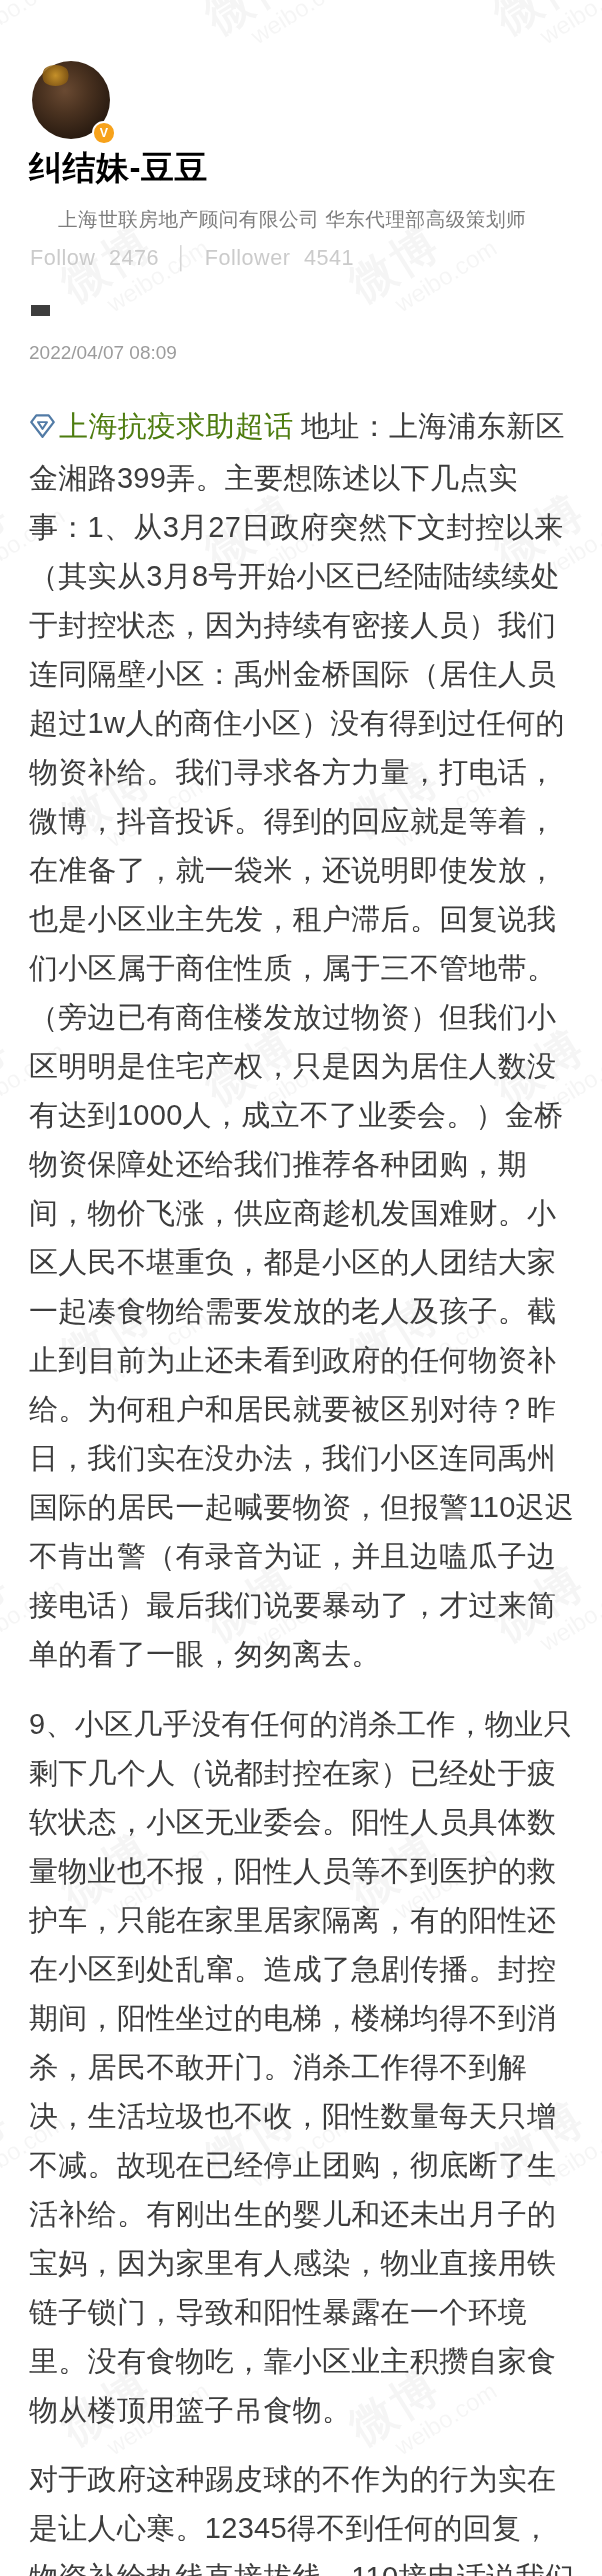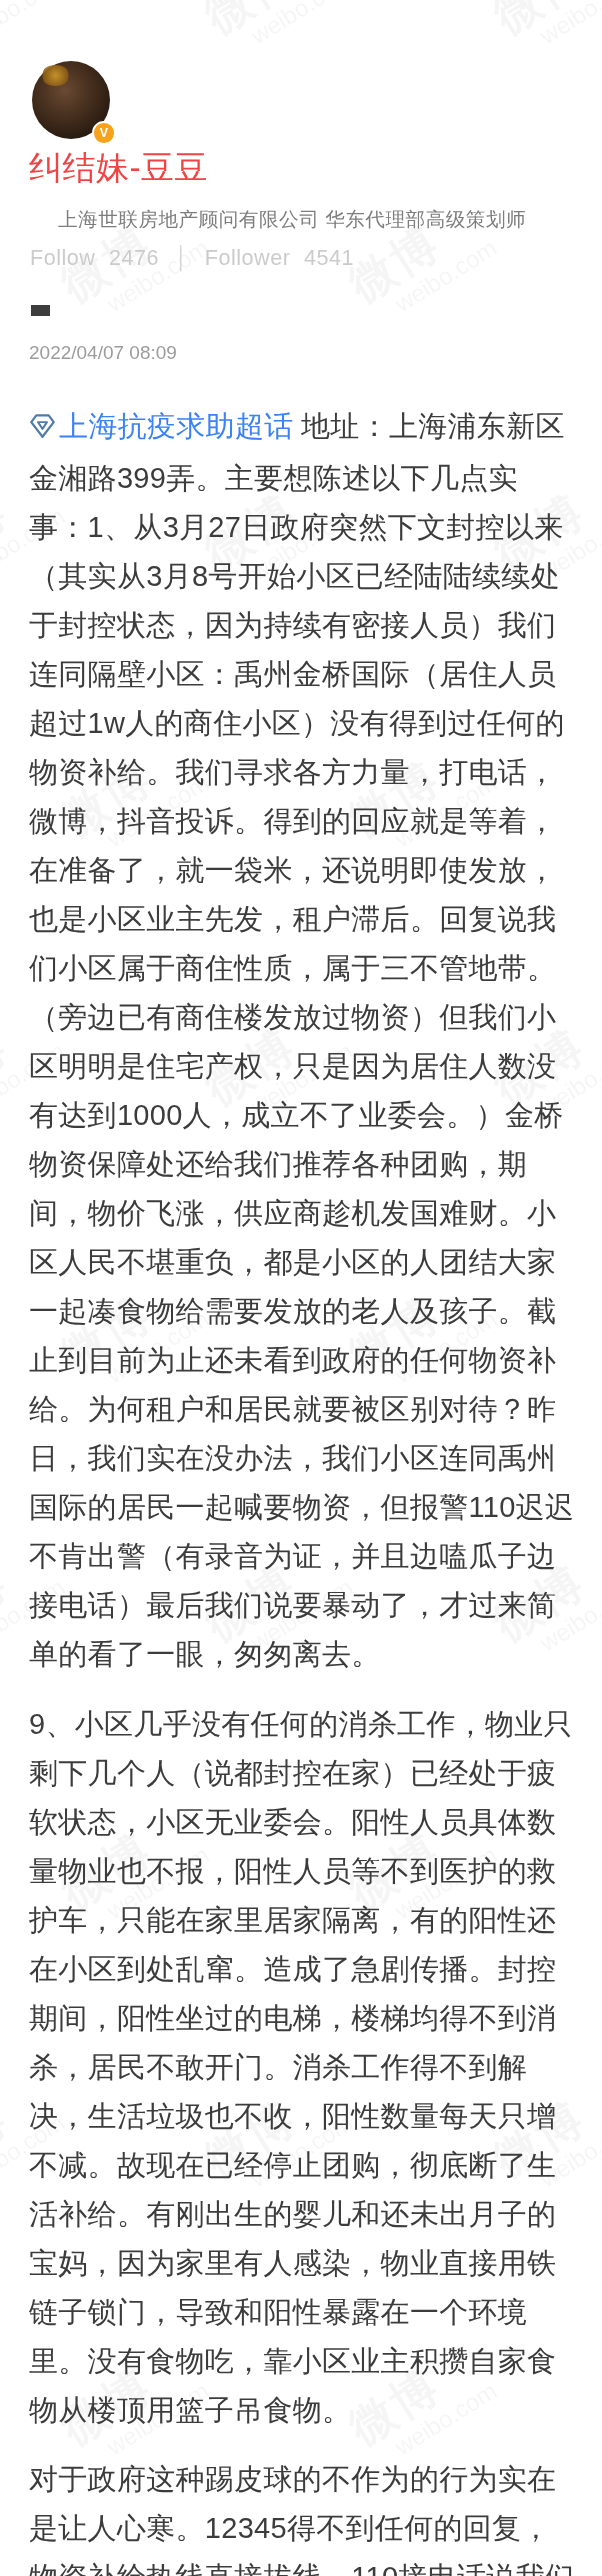--- a/index.html
+++ b/index.html
@@ -12,31 +12,31 @@
   .wm .wm-en{font-size:24px;margin-left:28px;margin-top:3.1px;}
   
   .header{position:absolute;left:0;top:0;width:603px;z-index:2;}
   .avatar{position:absolute;left:32px;top:61px;width:78px;height:78px;border-radius:50%;
           background:radial-gradient(circle at 42% 38%, #6a4a32 0%, #4a3220 35%, #2c1d12 70%, #190f08 100%);}
   .avatar .hat{position:absolute;left:9.3px;top:4.1px;width:29px;height:20.6px;border-radius:50%;
           background:radial-gradient(circle,#d9a02a 0%,#8a5c12 70%,transparent 75%);opacity:.85;}
   .v-badge{position:absolute;left:92px;top:121px;width:19.6px;height:19.6px;border-radius:50%;
            background:#f7a21b;border:2.1px solid #ffffff;color:#fff;font-size:12.4px;font-weight:bold;
            display:flex;align-items:center;justify-content:center;}
-  .username{position:absolute;left:29px;top:146px;font-size:33px;font-weight:normal;color:#ef4444;letter-spacing:0.5px;}
+  .username{position:absolute;left:29px;top:146px;font-size:33px;font-weight:bold;color:#000000;letter-spacing:0.5px;}
   .descline{position:absolute;left:58px;top:206px;font-size:19.6px;color:#7d7d7d;letter-spacing:0.5px;}
   .followrow{position:absolute;left:30px;top:245px;font-size:21.6px;color:#cbcbcb;letter-spacing:0.5px;}
   .followrow .sep{margin:0 9.3px;color:#d6d6d6;}
   .collapsed-box{position:absolute;left:31px;top:305px;width:18.5px;height:11.3px;background:#3d3d3d;}
   .datetime{position:absolute;left:29px;top:342px;font-size:19px;color:#9c9c9c;}
   
   .article{position:absolute;left:29px;top:402px;width:547px;z-index:2;
            font-size:29px;line-height:49px;color:#3c3c3c;letter-spacing:0.3px;}
   .article p{margin:0 0 20.6px 0;}
-  .tlink{color:#3b82f6;text-decoration:none;font-family:Liberation Serif, serif;}
+  .tlink{color:#4d7c0f;text-decoration:none;font-family:Liberation Serif, serif;}
   .ticon{display:inline-block;vertical-align:-3.1px;margin-right:3.1px;}
 </style>
 </head>
 <body>
 
 <div class="page">
 
   <div class="wm-layer" id="wm-layer">
       <div class="wm" style="left: -82px; top: -41px;">
         <div class="wm-cn">微博</div>

